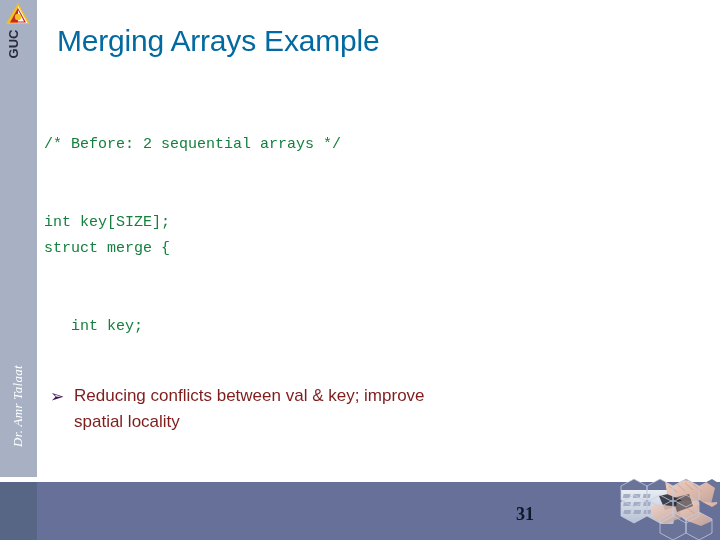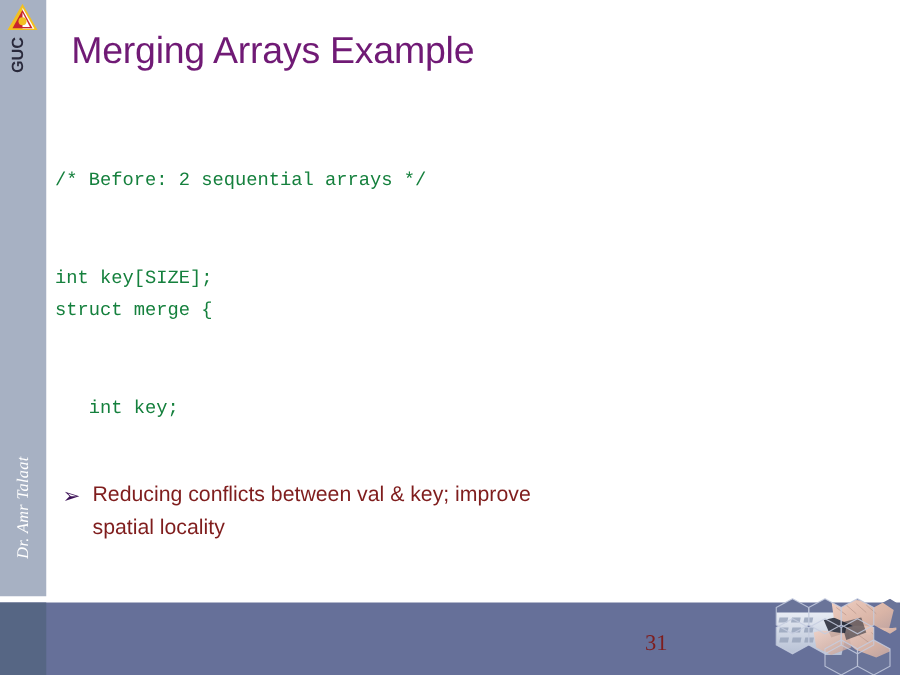--- a/index.html
+++ b/index.html
@@ -48,21 +48,21 @@
     text-align: center;
     line-height: 20px;
     white-space: nowrap;
   }
 
   
   #slide-title {
     position: absolute;
     left: 57px;
     top: 24px;
-    color: #701a75;
+    color: #0369a1;
     font-size: 30px;
     font-weight: normal;
     letter-spacing: -0.2px;
     white-space: nowrap;
   }
 
   
   .code-block {
     position: absolute;
     left: 44px;
@@ -116,23 +116,23 @@
     width: 37px;
     height: 58px;
     background: #566684;
   }
   #page-number {
     position: absolute;
     left: 500px;
     top: 504px;
     width: 50px;
     text-align: center;
-    color: #7f1d1d;
+    color: #0f172a;
     font-size: 18px;
-    font-weight: normal;
+    font-weight: bold;
     font-family: "Liberation Serif", serif;
   }
   #footer-graphic {
     position: absolute;
     left: 607px;
     top: 478px;
     width: 113px;
     height: 62px;
     overflow: hidden;
   }

